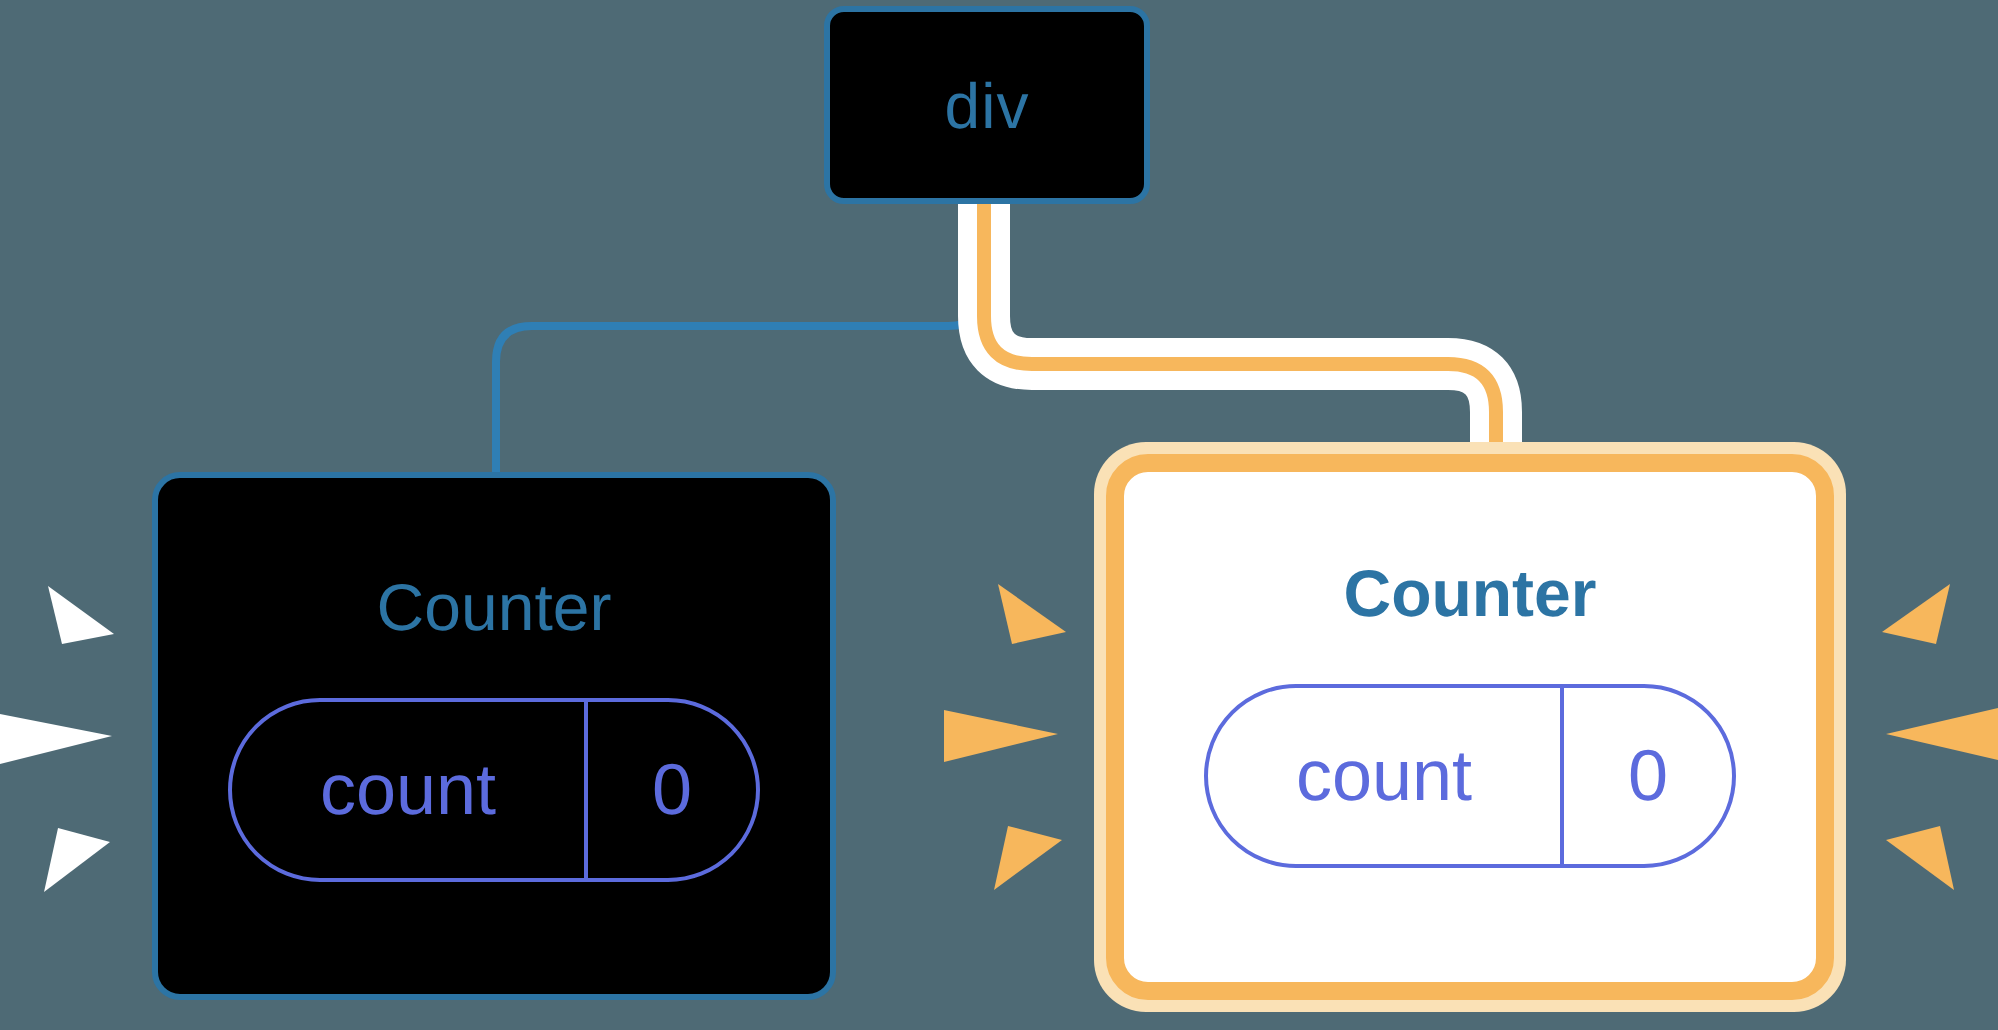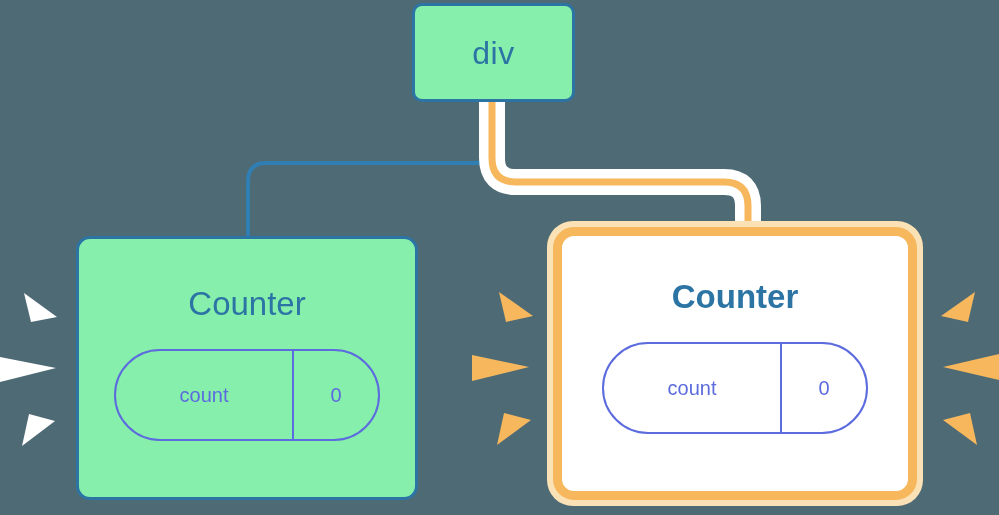--- a/index.html
+++ b/index.html
@@ -17,21 +17,21 @@
   }
   #wires {
     position: absolute;
     left: 0;
     top: 0;
     width: 999px;
     height: 515px;
   }
   .node {
     position: absolute;
-    background: #86efac;
+    background: #000000;
     box-sizing: border-box;
     display: flex;
     flex-direction: column;
     align-items: center;
   }
   
   #div-node {
     left: 412px;
     top: 3px;
     width: 163px;
@@ -114,21 +114,21 @@
   #counter-right .pill {
     width: 266px;
     height: 92px;
     margin-top: 29px;
   }
   .pill-key, .pill-val {
     display: flex;
     align-items: center;
     justify-content: center;
     color: #5c6bdd;
-    font-size: 20px;
+    font-size: 36px;
     line-height: 1;
     box-sizing: border-box;
   }
   .pill-key {
     flex: 0 0 176px;
     width: 176px;
   }
   .pill-val {
     flex: 1 1 auto;
     border-left: 2px solid #5c6bdd;

